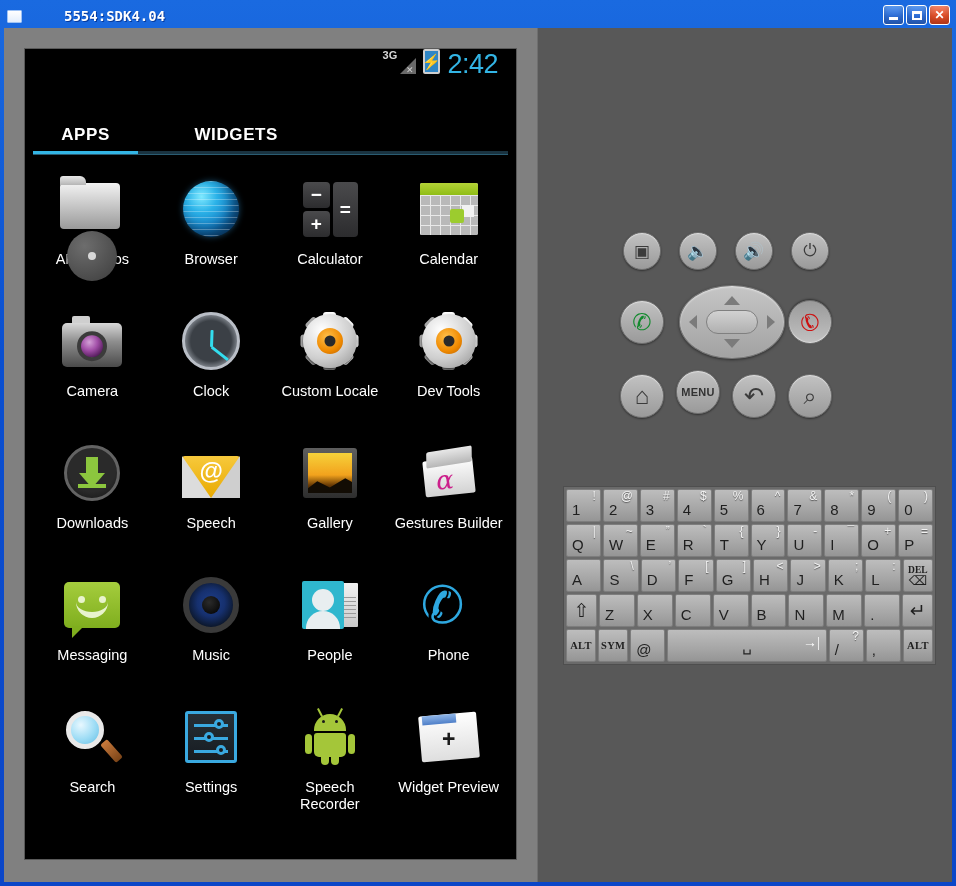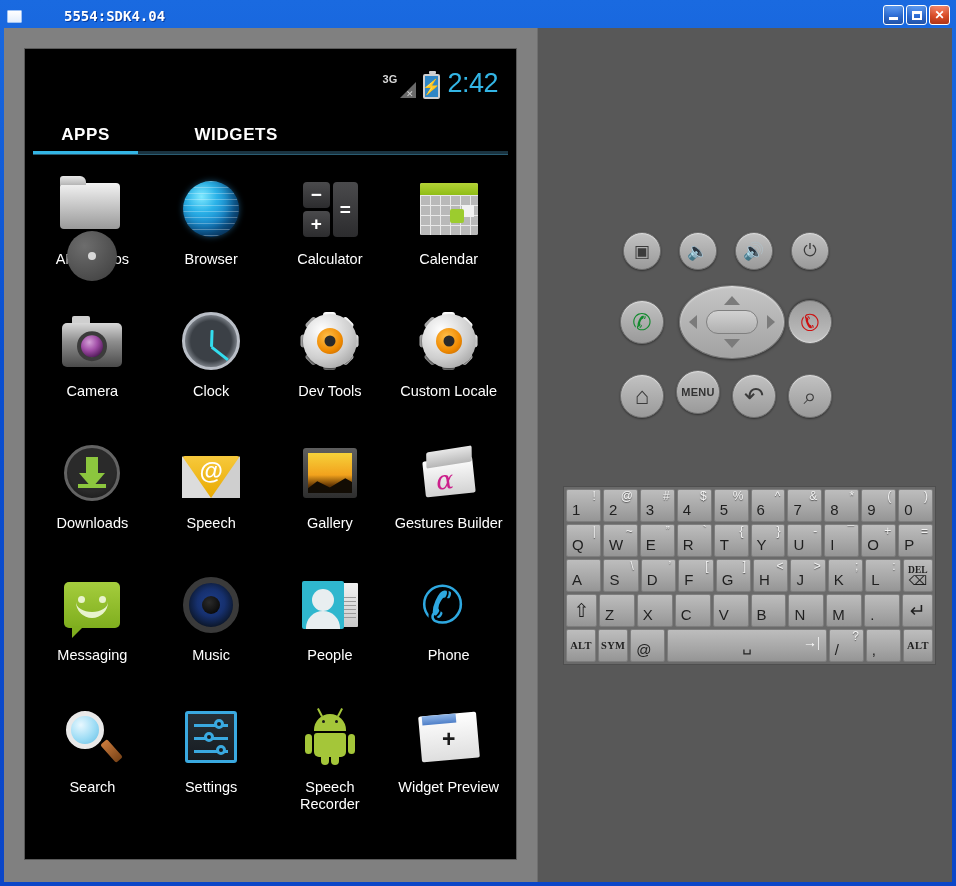--- a/index.html
+++ b/index.html
@@ -68,21 +68,21 @@
 
   
   .screen {
     position: absolute; left: 20px; top: 20px;
     width: 493px; height: 812px;
     background: #000000;
     border: 1px solid #595959;
     overflow: hidden;
   }
   .statusbar {
-    height: 50px; display: flex; align-items: flex-end;
+    height: 50px; display: flex; align-items: flex-start;
     justify-content: flex-end; padding-right: 18px; gap: 7px;
   }
   .sb-3g { position: relative; width: 34px; height: 26px; }
   .sb-3g .lbl {
     position: absolute; left: 0; top: 0;
     color: #d7d7d7; font-size: 11px; font-weight: bold; letter-spacing: .3px;
   }
   .sb-3g .tri {
     position: absolute; right: 0; bottom: 1px;
     width: 0; height: 0;
@@ -521,36 +521,36 @@
               <div class="gearbig">
                 <div class="tooth" style="transform:rotate(0deg)"></div>
                 <div class="tooth" style="transform:rotate(45deg)"></div>
                 <div class="tooth" style="transform:rotate(90deg)"></div>
                 <div class="tooth" style="transform:rotate(135deg)"></div>
                 <div class="body"></div>
                 <div class="hub"></div>
                 <div class="hole"></div>
               </div>
             </div>
-            <div class="label">Dev Tools</div>
+            <div class="label">Custom Locale</div>
           </div>
 
           <div class="app">
             <div class="iconbox">
               <div class="gearbig">
                 <div class="tooth" style="transform:rotate(0deg)"></div>
                 <div class="tooth" style="transform:rotate(45deg)"></div>
                 <div class="tooth" style="transform:rotate(90deg)"></div>
                 <div class="tooth" style="transform:rotate(135deg)"></div>
                 <div class="body"></div>
                 <div class="hub"></div>
                 <div class="hole"></div>
               </div>
             </div>
-            <div class="label">Custom Locale</div>
+            <div class="label">Dev Tools</div>
           </div>
 
           <div class="app">
             <div class="iconbox">
               <div class="dl">
                   <div class="arr"></div>
                   <div class="arrhead"></div>
                   <div class="bar"></div>
                 </div>
             </div>

